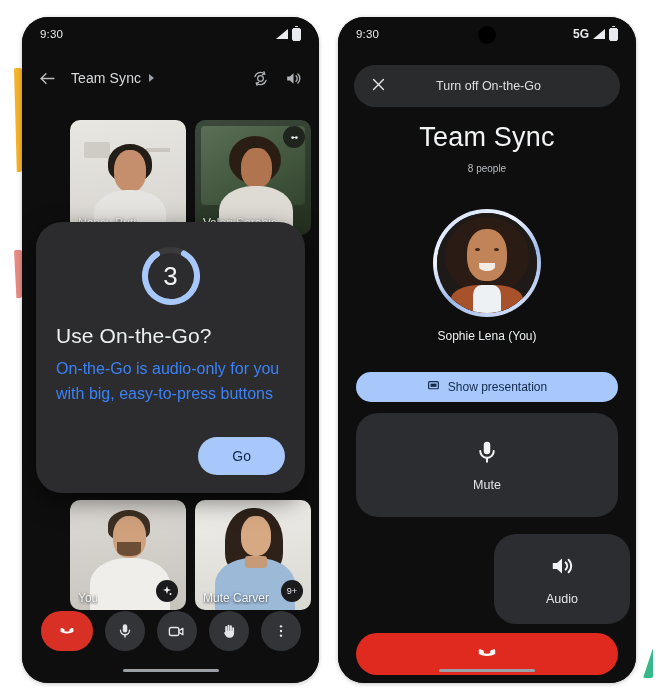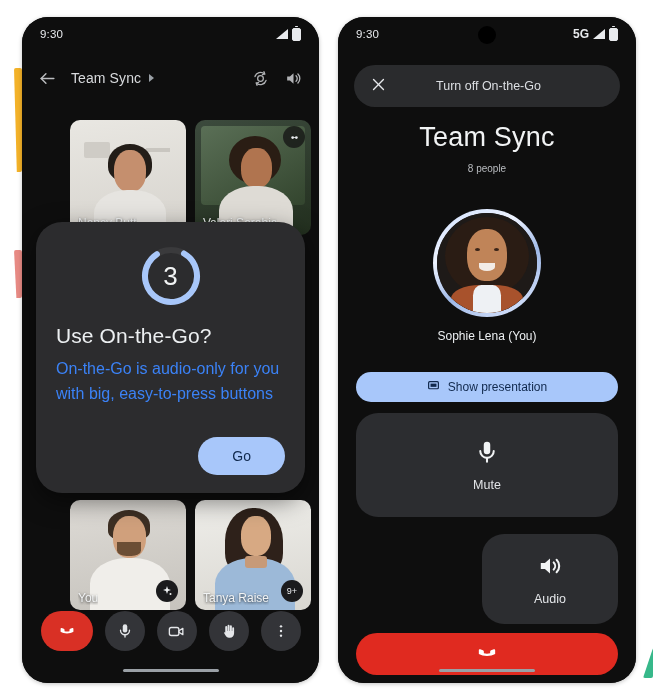--- a/index.html
+++ b/index.html
@@ -384,21 +384,21 @@
     justify-content: center;
     gap: 10px;
     border: 0;
     cursor: pointer;
     color: #e8eaed;
     font-family: inherit;
   }
   .big-btn .lbl { font-size: 12.5px; color: #e3e5e8; }
   #mute-btn  { left: 18px; right: 18px; top: 396px; height: 104px; align-items: center; }
   #raise-btn { left: 18px;  width: 136px; top: 517px; height: 90px; }
-  #audio-btn { right: 18px; width: 136px; top: 517px; height: 90px; }
+  #audio-btn { right: 6px; width: 136px; top: 517px; height: 90px; }
   #endcall-btn {
     position: absolute;
     left: 18px; right: 18px;
     top: 616px;
     height: 42px;
     background: #e02a20;
     border-radius: 21px;
     display: flex;
     align-items: center;
     justify-content: center;
@@ -504,21 +504,21 @@
 
       <div class="tile" style="left:173px; top:483px; width:116px; height:110px;">
         <div class="vid">
           <div class="bg" style="background:linear-gradient(170deg,#efeeea,#d9d7d1);"></div>
           <div class="hair" style="left:30px;top:8px;width:58px;height:68px;background:#2e211a;border-radius:48% 48% 34% 34%;"></div>
           <div class="face" style="left:46px;top:16px;width:30px;height:40px;background:#d7a983;"></div>
           <div class="body" style="left:20px;top:58px;width:80px;height:56px;background:#9cb9d8;"></div>
           <div style="position:absolute;left:50px;top:56px;width:22px;height:12px;background:#c79a78;border-radius:3px;"></div>
         </div>
         <span class="tile-badge" style="bottom:8px;right:8px;background:#1b1b1d;">9+</span>
-        <span class="tile-name">Tanya Raise</span>
+        <span class="tile-name">Mute Carver</span>
       </div>
 
       <div id="otg-dialog">
         <div class="countdown-wrap">
           <div class="countdown">
             <svg width="64" height="64" viewBox="0 0 64 64">
               <circle cx="32" cy="32" r="26" fill="none" stroke="#3a3a3c" stroke-width="6"></circle>
               <circle cx="32" cy="32" r="26" fill="none" stroke="#a8c7fa" stroke-width="6" stroke-linecap="round" stroke-dasharray="134 164" transform="rotate(-60 32 32)"></circle>
             </svg>
             <span class="num">3</span>

